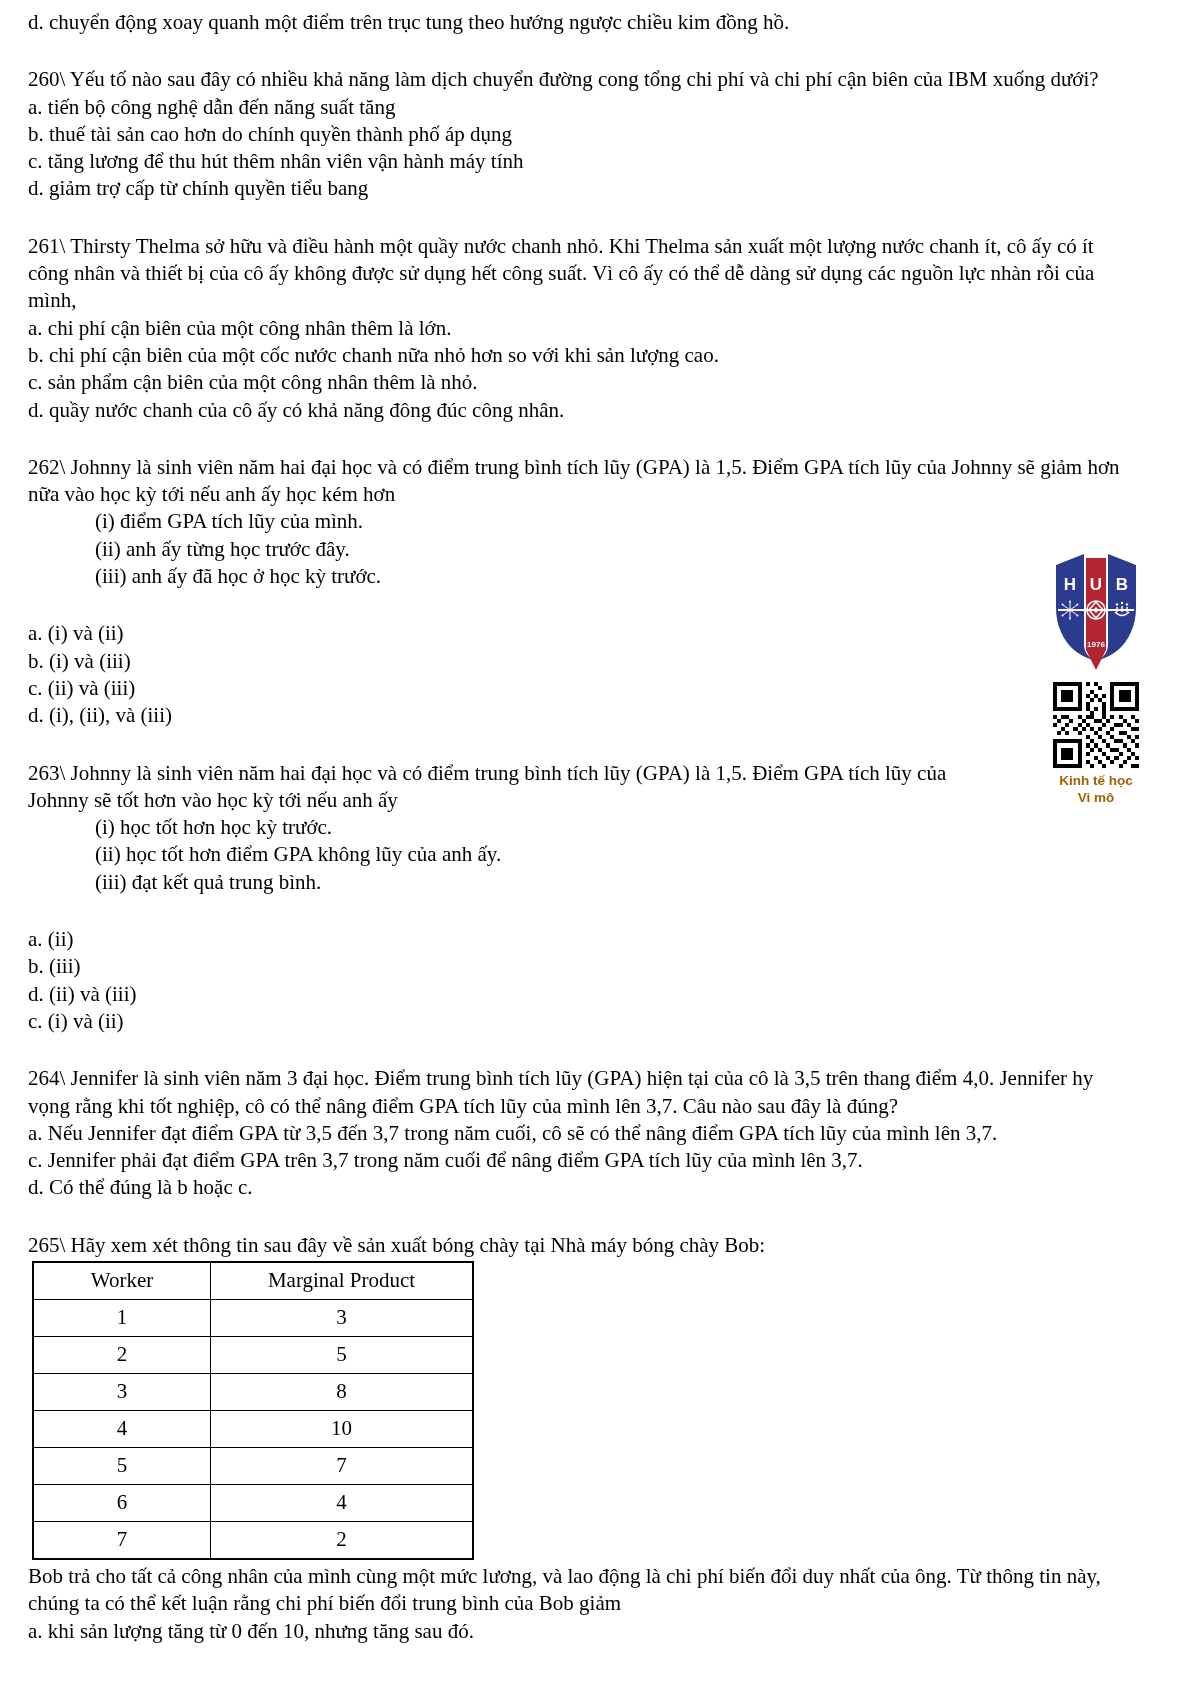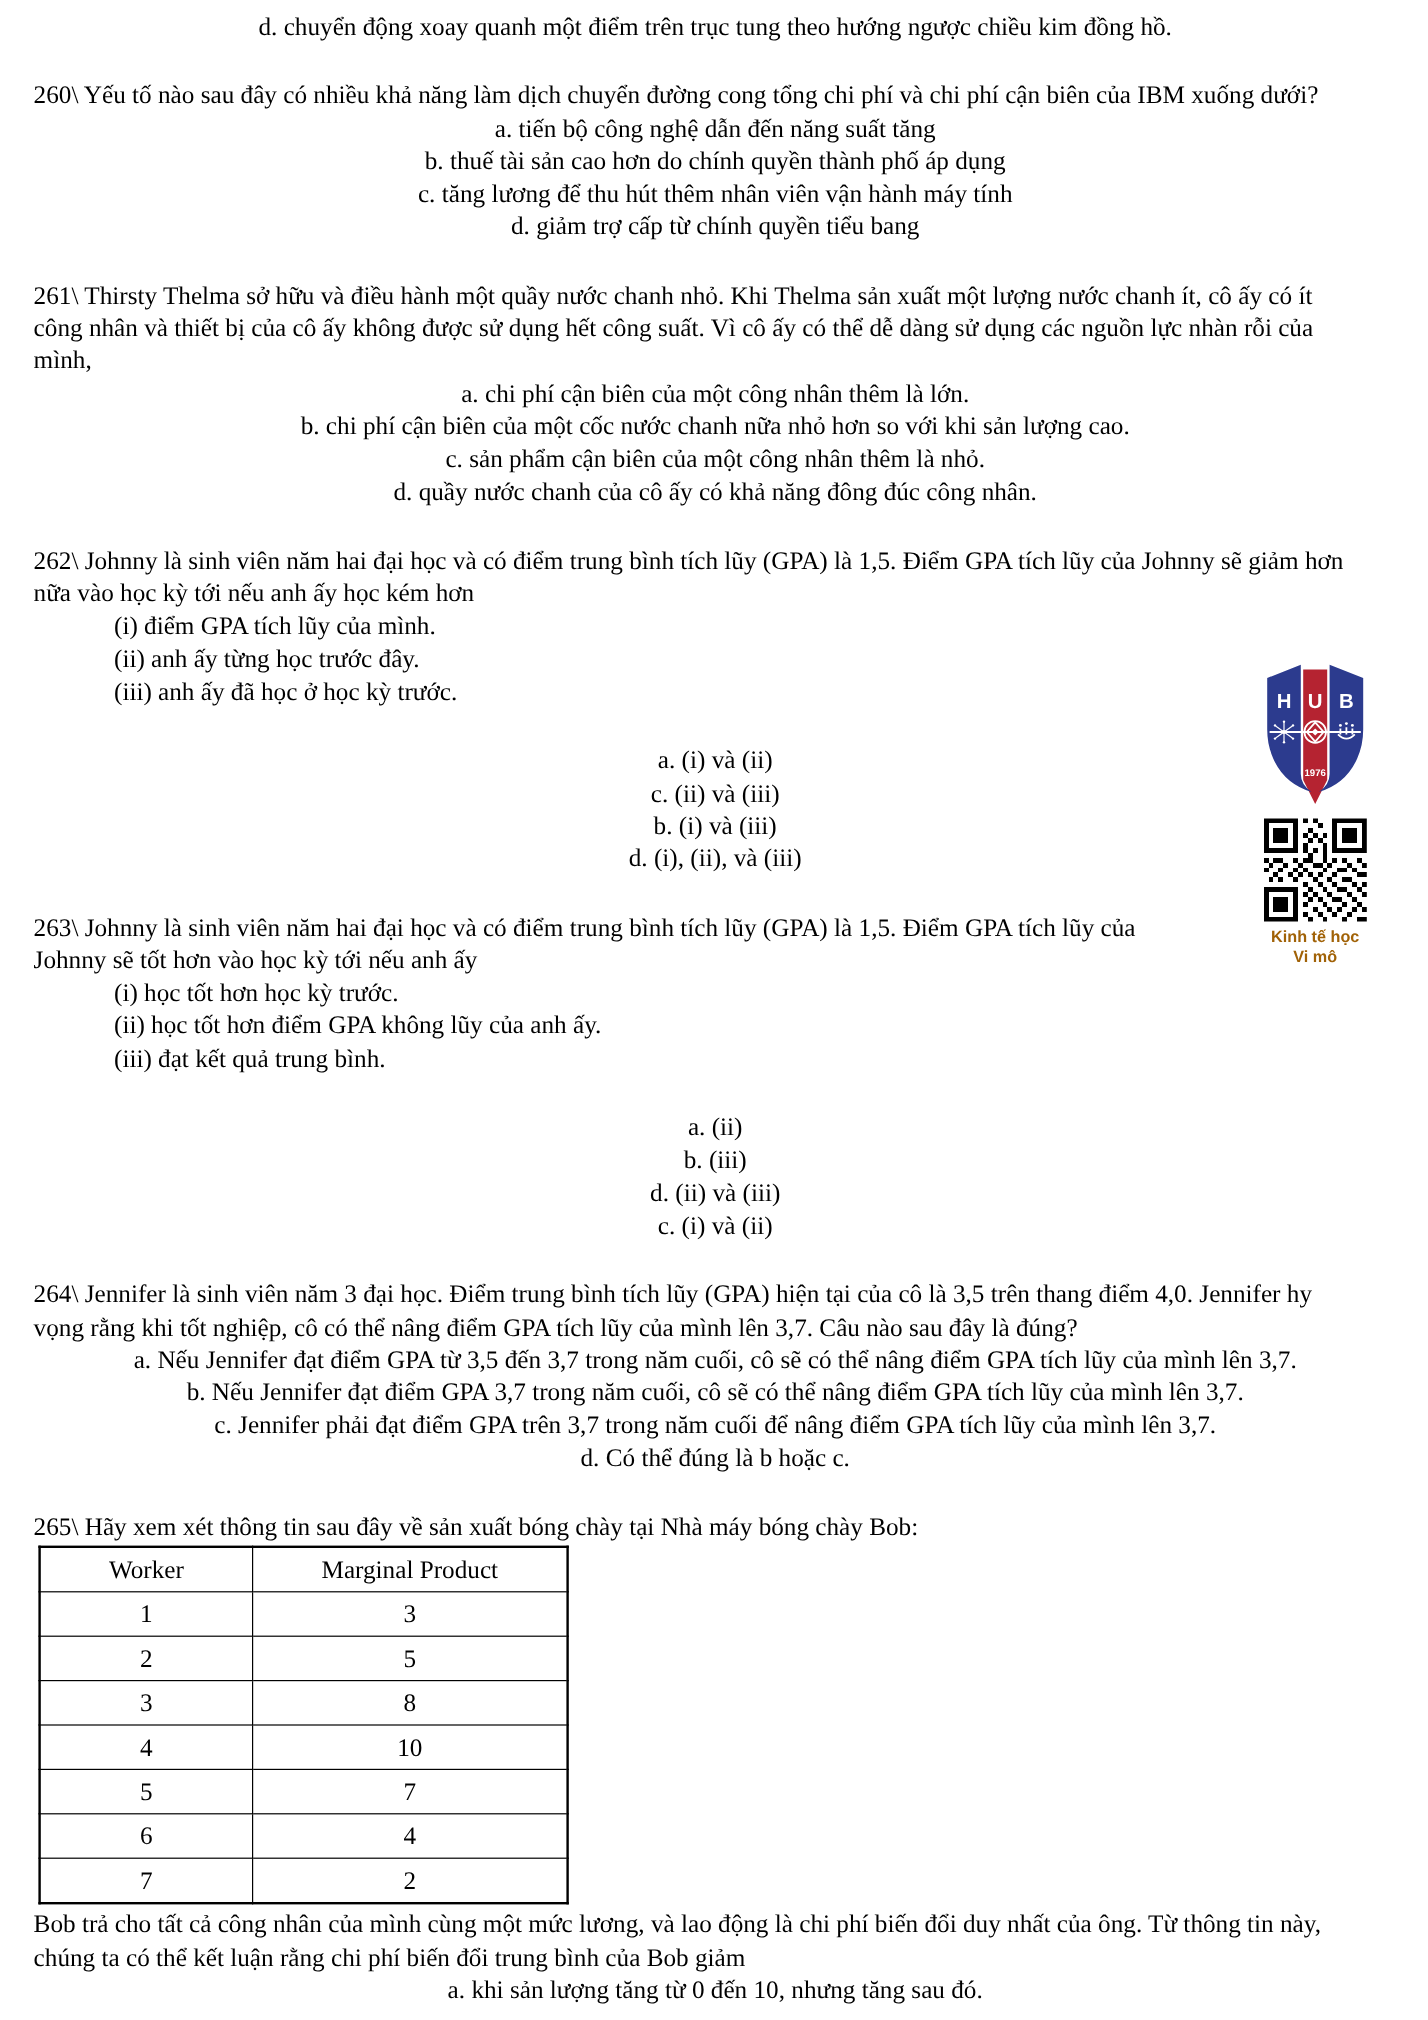--- a/index.html
+++ b/index.html
@@ -5,21 +5,21 @@
   html,body{margin:0;padding:0;background:#fff;}
   .page{position:relative;width:1190px;height:1683px;background:#ffffff;overflow:hidden;
         font-family:"Liberation Serif",serif;font-size:21px;line-height:27.3px;color:#000;}
   .doc{padding:9px 26px 0 28px;}
   .q{margin:0 0 30px 0;}
   .q p{margin:0;}
   .stem{max-width:1108px;}
   .q263 .stem{max-width:920px;}
   .ind{padding-left:67px;}
   .opts{margin-top:30px;}
-  .opt{white-space:nowrap;text-align:center;}
+  .opt{white-space:nowrap;}
   table.mp{border-collapse:collapse;border:2px solid #000;margin:2px 0 3px 4px;}
   table.mp th,table.mp td{border:1px solid #000;font-weight:normal;text-align:center;
         padding:4px;font-size:21px;line-height:27px;height:28px;}
   table.mp .c1{width:168px;}
   table.mp .c2{width:253px;}
   .logo-col{position:absolute;left:1040px;top:548px;width:112px;text-align:center;}
   .shield{display:block;margin:0 auto;width:86px;height:126px;}
   .qr{display:block;margin:8px auto 0 auto;width:86px;height:86px;}
   .caption{margin-top:5px;font-family:"Liberation Sans",sans-serif;font-weight:bold;
         font-size:13.5px;line-height:16.5px;color:#a16207;}
@@ -51,43 +51,42 @@
       <p class="opt">d. quầy nước chanh của cô ấy có khả năng đông đúc công nhân.</p>
     </div>
 
     <div class="q">
       <p class="stem">262\ Johnny là sinh viên năm hai đại học và có điểm trung bình tích lũy (GPA) là 1,5. Điểm GPA tích lũy của Johnny sẽ giảm hơn nữa vào học kỳ tới nếu anh ấy học kém hơn</p>
       <p class="ind">(i) điểm GPA tích lũy của mình.</p>
       <p class="ind">(ii) anh ấy từng học trước đây.</p>
       <p class="ind">(iii) anh ấy đã học ở học kỳ trước.</p>
       <div class="opts">
         <p class="opt">a. (i) và (ii)</p>
+        <p class="opt">b. (i) và (iii)</p>
         <p class="opt">c. (ii) và (iii)</p>
-        <p class="opt">b. (i) và (iii)</p>
         <p class="opt">d. (i), (ii), và (iii)</p>
       </div>
     </div>
 
     <div class="q q263">
       <p class="stem">263\ Johnny là sinh viên năm hai đại học và có điểm trung bình tích lũy (GPA) là 1,5. Điểm GPA tích lũy của Johnny sẽ tốt hơn vào học kỳ tới nếu anh ấy</p>
       <p class="ind">(i) học tốt hơn học kỳ trước.</p>
       <p class="ind">(ii) học tốt hơn điểm GPA không lũy của anh ấy.</p>
       <p class="ind">(iii) đạt kết quả trung bình.</p>
       <div class="opts">
         <p class="opt">a. (ii)</p>
         <p class="opt">b. (iii)</p>
         <p class="opt">d. (ii) và (iii)</p>
         <p class="opt">c. (i) và (ii)</p>
       </div>
     </div>
 
     <div class="q">
       <p class="stem">264\ Jennifer là sinh viên năm 3 đại học. Điểm trung bình tích lũy (GPA) hiện tại của cô là 3,5 trên thang điểm 4,0. Jennifer hy vọng rằng khi tốt nghiệp, cô có thể nâng điểm GPA tích lũy của mình lên 3,7. Câu nào sau đây là đúng?</p>
       <p class="opt">a. Nếu Jennifer đạt điểm GPA từ 3,5 đến 3,7 trong năm cuối, cô sẽ có thể nâng điểm GPA tích lũy của mình lên 3,7.</p>
-      <p class="opt">b. Nếu Jennifer đạt điểm GPA 3,7 trong năm cuối, cô sẽ có thể nâng điểm GPA tích lũy của mình lên 3,7.</p>
       <p class="opt">c. Jennifer phải đạt điểm GPA trên 3,7 trong năm cuối để nâng điểm GPA tích lũy của mình lên 3,7.</p>
       <p class="opt">d. Có thể đúng là b hoặc c.</p>
     </div>
 
     <div class="q">
       <p class="stem">265\ Hãy xem xét thông tin sau đây về sản xuất bóng chày tại Nhà máy bóng chày Bob:</p>
       <table class="mp">
         <tbody>
             <tr>
           <th class="c1">Worker</th>

